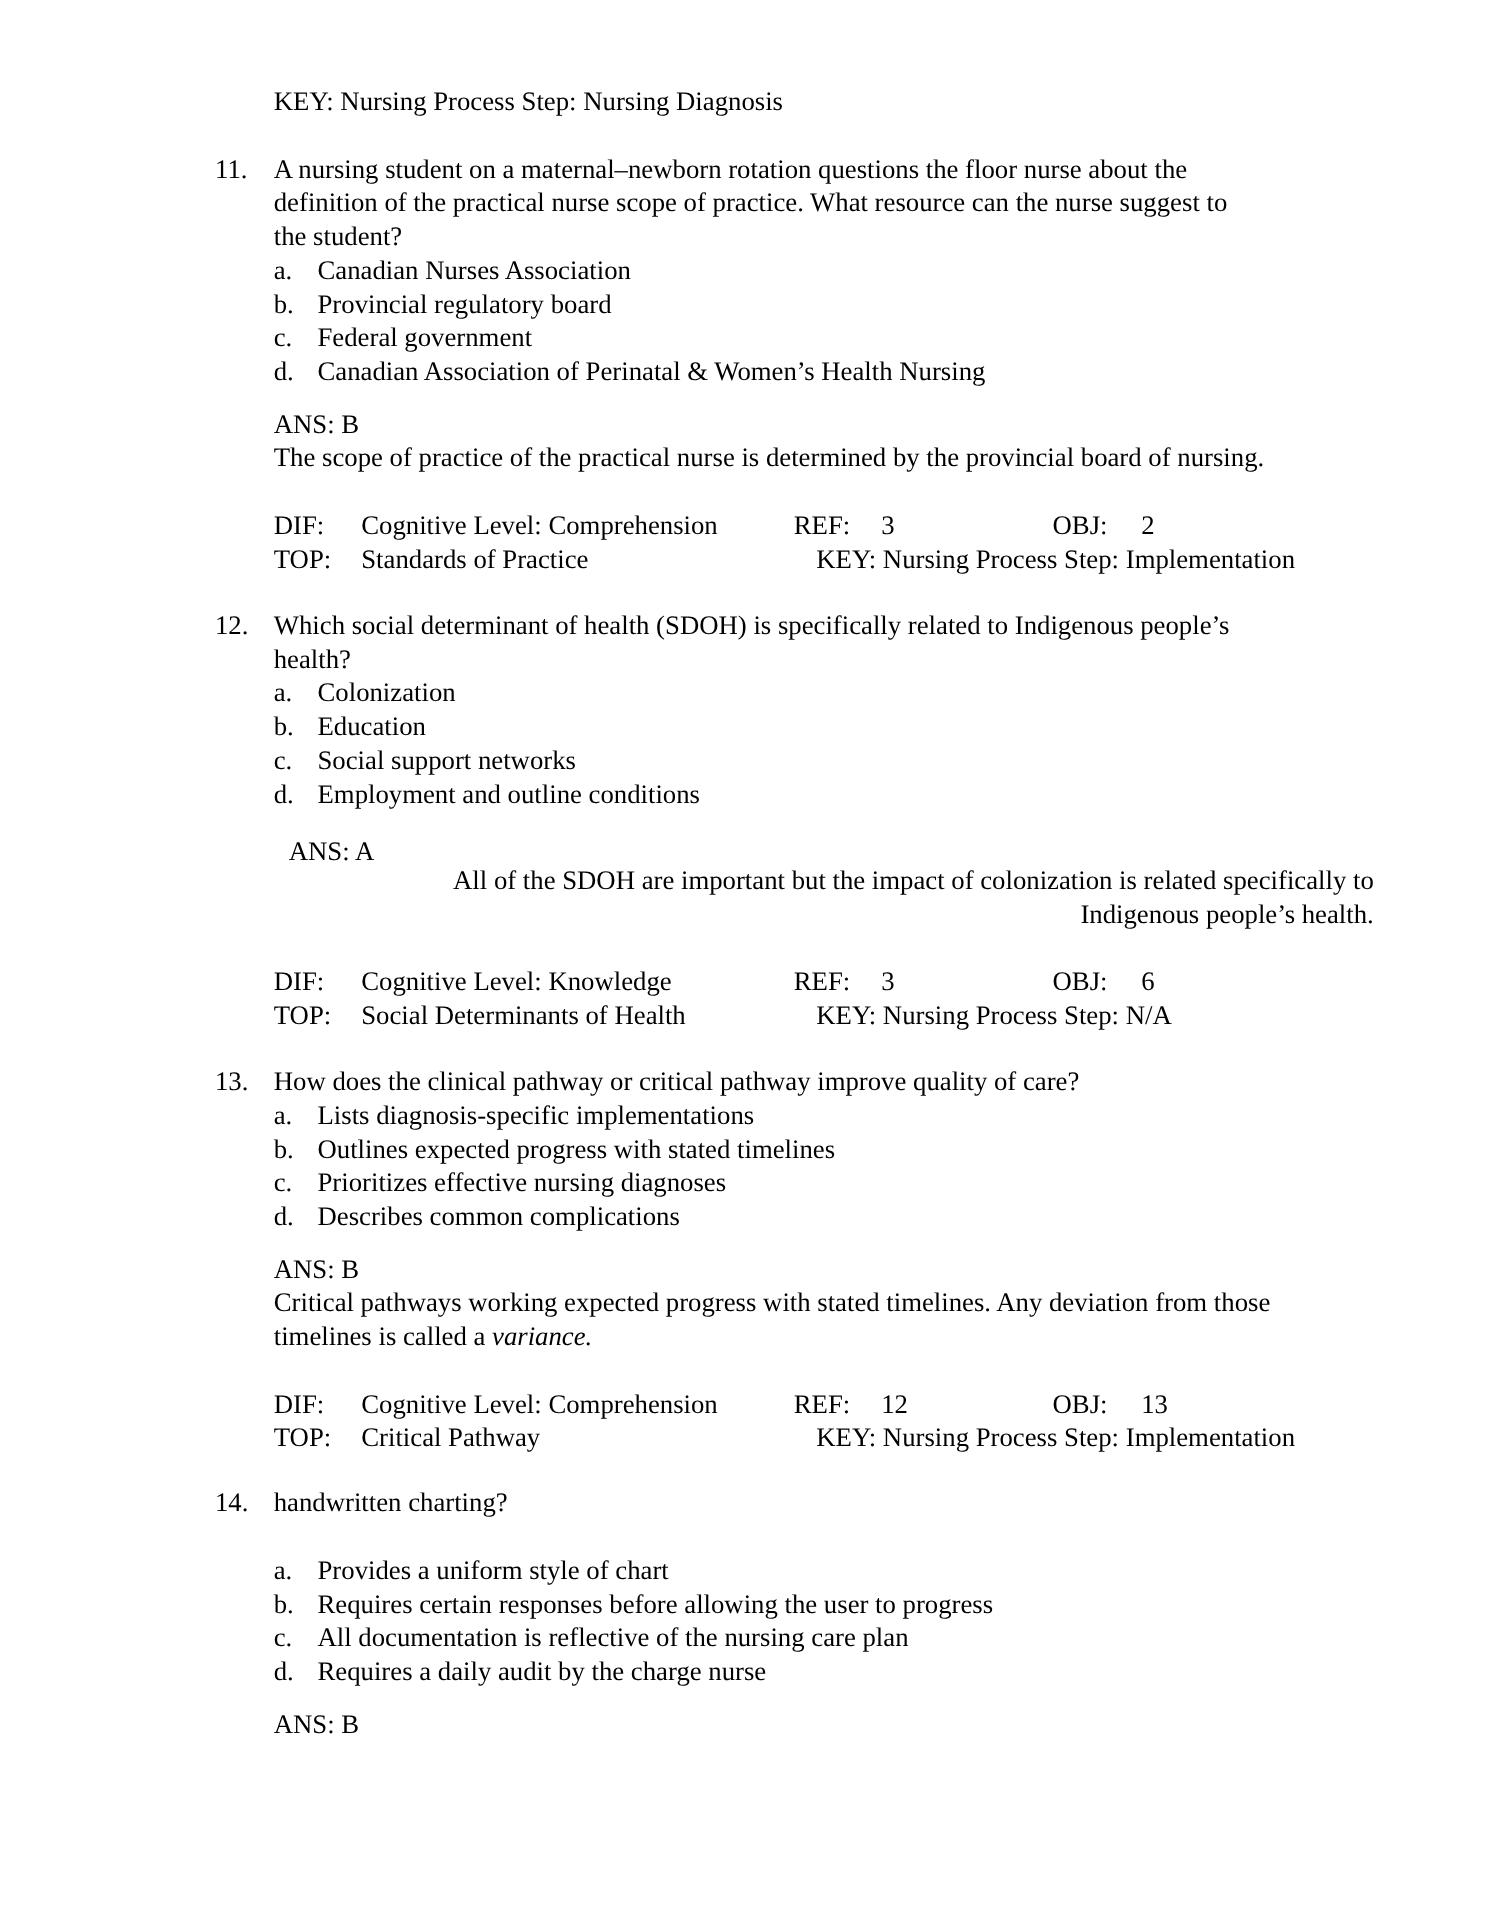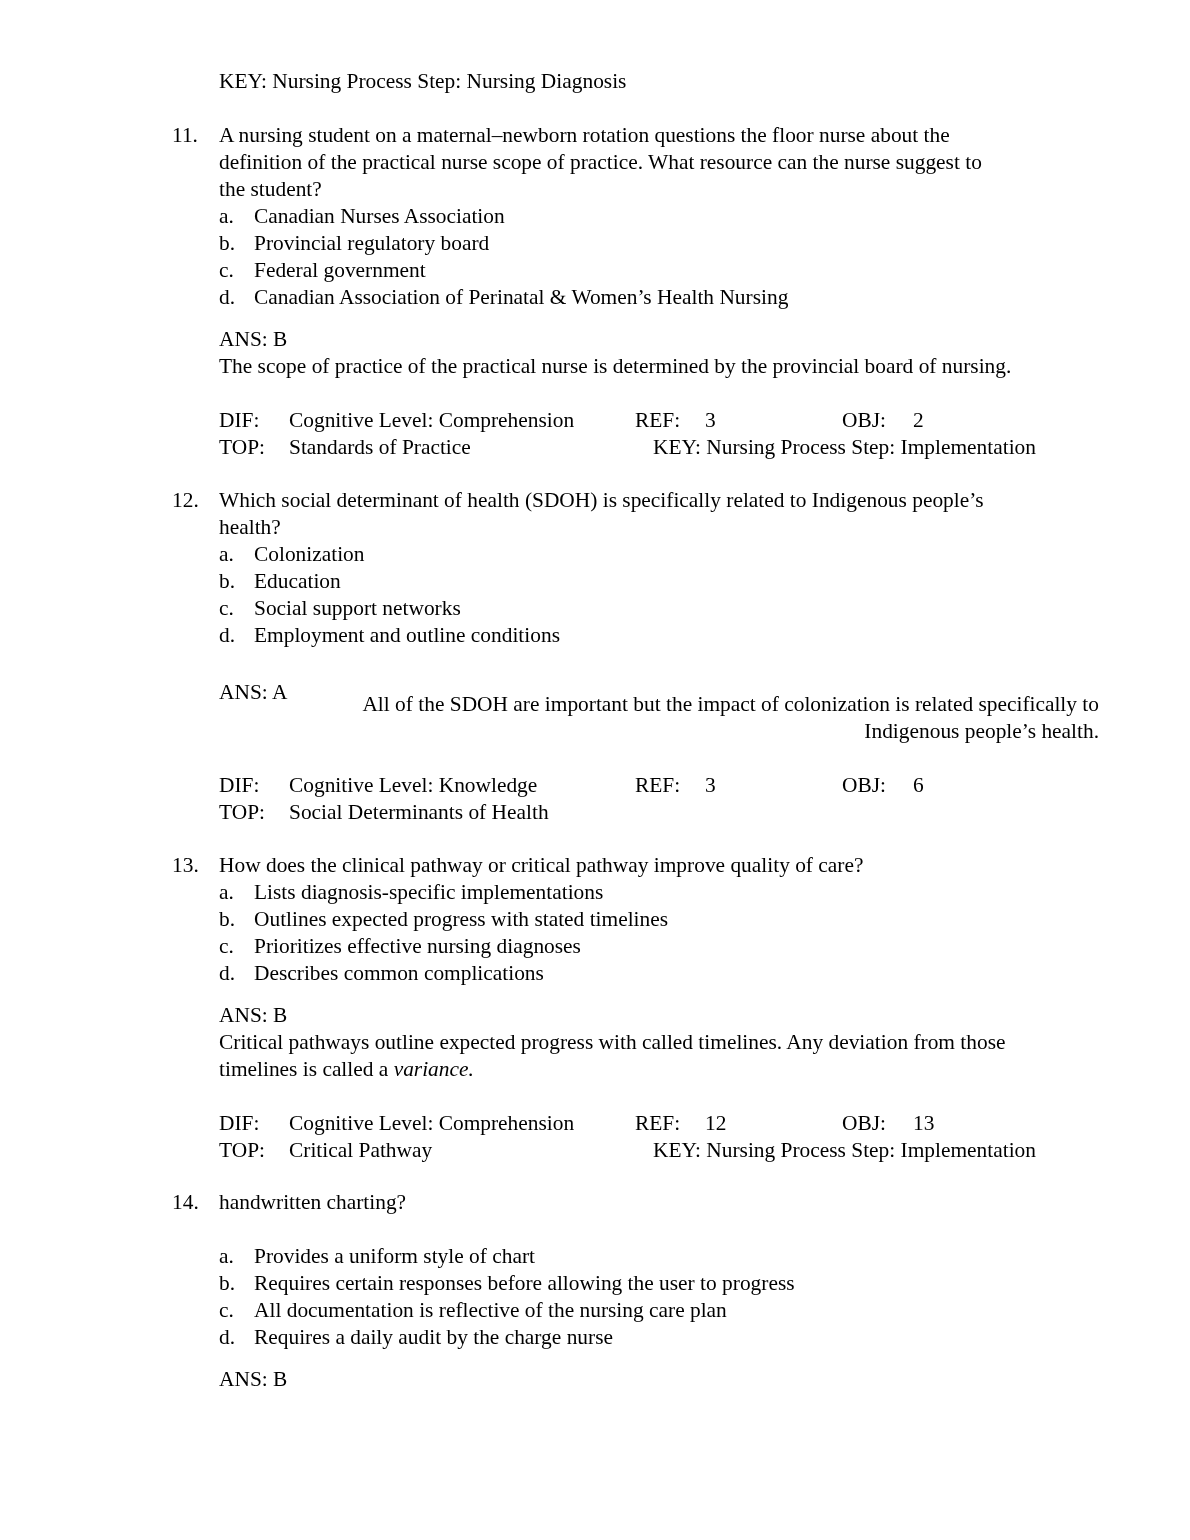--- a/index.html
+++ b/index.html
@@ -97,34 +97,35 @@
       </div>
     <div class="opt">
         <span class="letter">c.</span>
         <span class="otext">Social support networks</span>
       </div>
     <div class="opt">
         <span class="letter">d.</span>
         <span class="otext">Employment and outline conditions</span>
       </div>
   </div>
-  <div class="ans" style="top:192px;">ANS:  A</div>
+  <div class="ans" style="top:181px;margin-left:12px;">ANS:  A</div>
   <div class="rationale" style="top:204px;text-align:right;">
     <span class="ln">All of the SDOH are important but the impact of colonization is related specifically to</span>
     <span class="ln">Indigenous people’s health.</span>
   </div>
   <div class="meta" style="top:285px;">
     <span class="m-lbl1">DIF:</span>
     <span class="m-val1">Cognitive Level: Knowledge</span>
     <span class="m-lbl2">REF:</span>
     <span class="m-val2">3</span>
     <span class="m-lbl3">OBJ:</span>
     <span class="m-val3">6</span>
     <span class="m-lbl1 row2">TOP:</span>
     <span class="m-val1 row2">Social Determinants of Health</span>
+    <span class="m-key row2">KEY:  Nursing Process Step: N/A</span>
   </div>
 </div>
 
 <div class="q" style="top:852px;">
   <span class="qnum">13.</span>
   <div class="qtext">
     <span class="ln">How does the clinical pathway or critical pathway improve quality of care?</span>
   </div>
   <div class="opts" style="top:27px;">
     <div class="opt">
@@ -139,21 +140,21 @@
         <span class="letter">c.</span>
         <span class="otext">Prioritizes effective nursing diagnoses</span>
       </div>
     <div class="opt">
         <span class="letter">d.</span>
         <span class="otext">Describes common complications</span>
       </div>
   </div>
   <div class="ans" style="top:150px;">ANS:  B</div>
   <div class="rationale" style="top:177px;">
-    <span class="ln">Critical pathways outline expected progress with called timelines. Any deviation from those</span>
+    <span class="ln">Critical pathways working expected progress with stated timelines. Any deviation from those</span>
     <span class="ln"><span>timelines is called a </span><em>variance.</em></span>
   </div>
   <div class="meta" style="top:258px;">
     <span class="m-lbl1">DIF:</span>
     <span class="m-val1">Cognitive Level: Comprehension</span>
     <span class="m-lbl2">REF:</span>
     <span class="m-val2">12</span>
     <span class="m-lbl3">OBJ:</span>
     <span class="m-val3">13</span>
     <span class="m-lbl1 row2">TOP:</span>

